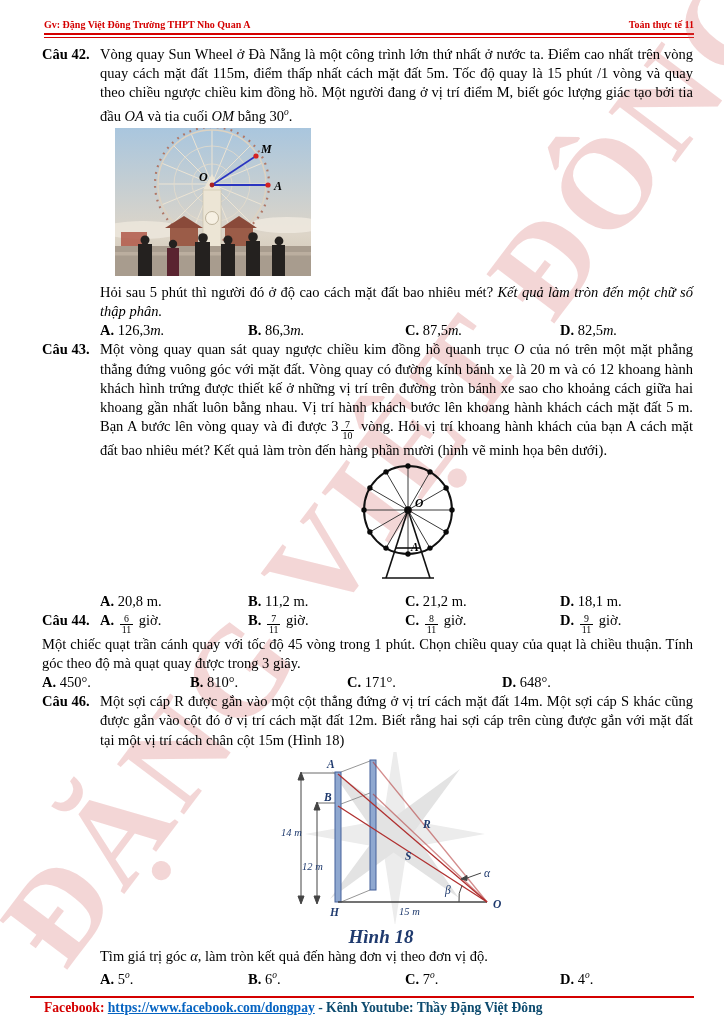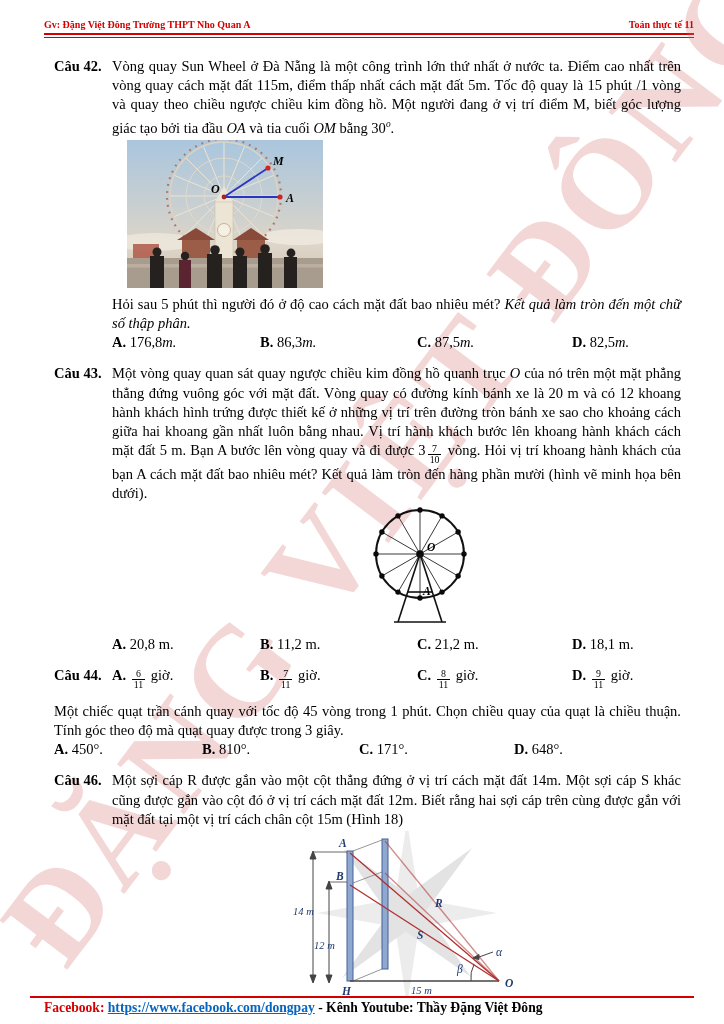--- a/index.html
+++ b/index.html
@@ -29,21 +29,21 @@
     font-weight:bold;font-size:10px;color:#d40000;gap:24px;
   }
   .header-rule{
     margin:3px 30px 0 44px;
     border-top:2.5px solid #d40000;
     border-bottom:1.2px solid #d40000;
     height:2px;
   }
   
   .content{position:relative;z-index:1;padding:7px 31px 0 42px;font-size:14.5px;line-height:19.2px;}
-  .q{display:flex;margin:12px;}
+  .q{display:flex;margin:0;}
   .q-label{flex:none;width:58px;font-weight:bold;}
   .q-body{flex:1;text-align:justify;}
   .ital{font-style:italic;}
   sup{font-size:0.65em;}
   .answers{display:grid;grid-template-columns:148px 157px 155px 1fr;text-align:left;}
   .answers b{font-weight:bold;}
   .frac{display:inline-block;text-align:center;vertical-align:-0.55em;line-height:1;margin:0 2px;}
   .frac .fn{display:block;font-size:0.68em;padding:0 2px;border-bottom:1px solid #000;}
   .frac .fd{display:block;font-size:0.68em;padding:0 2px;}
   .figure{margin:2px 0 2px 0;}
@@ -57,21 +57,21 @@
     background:#fff;
     padding:3px 30px 8px 44px;
     font-size:13.6px;font-weight:bold;line-height:16.5px;
   }
   .footer-rule{
     position:absolute;left:30px;right:30px;top:-1px;
     border-top:2.5px solid #d40000;
   }
   .footer .red{color:#d40000;}
   .footer a{color:#0563c1;text-decoration:underline;}
-  .footer .blue{color:#000000;margin-top:16px;}
+  .footer .blue{color:#0c4a6e;margin-top:16px;}
   .footer .page-num{color:#0563c1;font-weight:normal;}
   svg text{font-family:"Liberation Serif","DejaVu Serif",serif;}
 </style>
 </head>
 <body>
 
 <div class="page">
 
   <div class="watermark">ĐẶNG VIỆT ĐÔNG</div>
 
@@ -149,21 +149,21 @@
             <circle cx="97" cy="57" r="2.4" fill="#a22"></circle>
             <text x="146" y="25" font-size="12" font-weight="bold" font-style="italic">M</text>
             <text x="159" y="62" font-size="12" font-weight="bold" font-style="italic">A</text>
             <text x="84" y="53" font-size="12" font-weight="bold" font-style="italic">O</text>
           </svg>
         </div>
 
         <div><span>Hỏi sau 5 phút thì người đó ở độ cao cách mặt đất bao nhiêu mét? </span><i class="ital">Kết quả làm tròn đến một chữ số thập phân.</i></div>
 
         <div class="answers">
-          <span><b>A.</b> <span>176,8</span><i class="ital">m.</i></span>
+          <span><b>A.</b> <span>126,3</span><i class="ital">m.</i></span>
           <span><b>B.</b> <span>86,3</span><i class="ital">m.</i></span>
           <span><b>C.</b> <span>87,5</span><i class="ital">m.</i></span>
           <span><b>D.</b> <span>82,5</span><i class="ital">m.</i></span>
         </div>
       </div>
     </div>
 
     <div class="q">
       <div class="q-label">Câu 43.</div>
       <div class="q-body">

